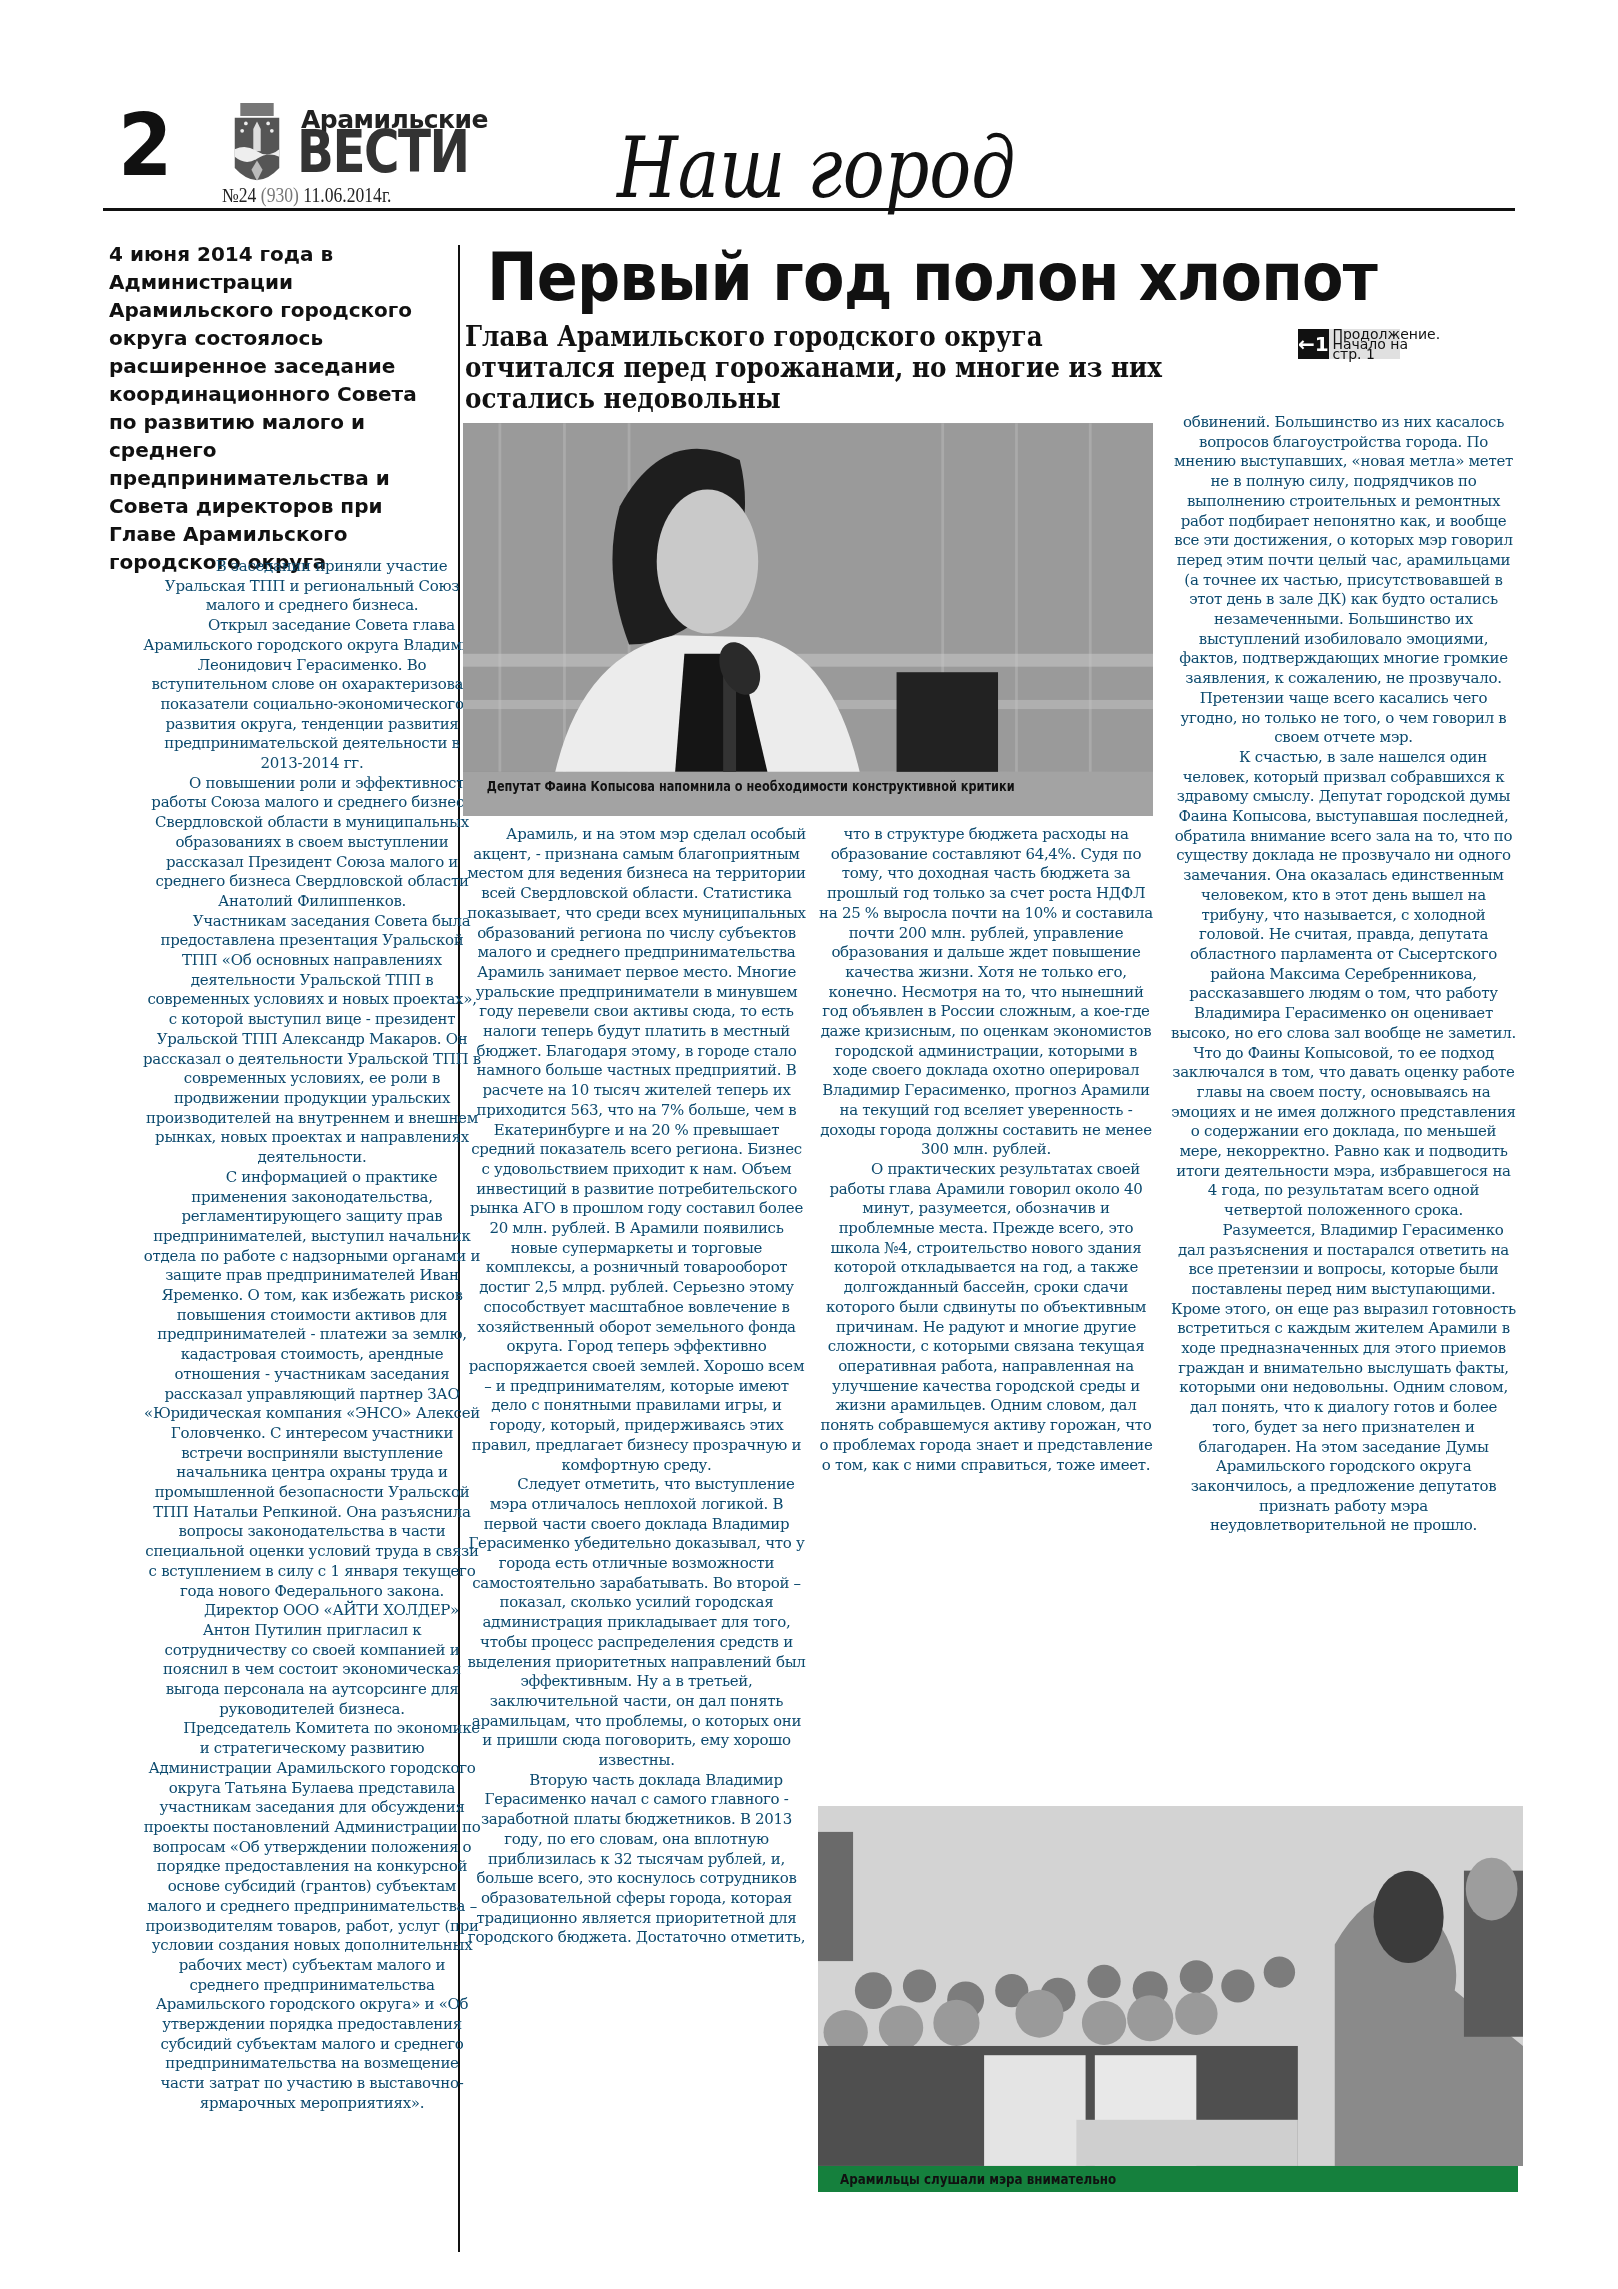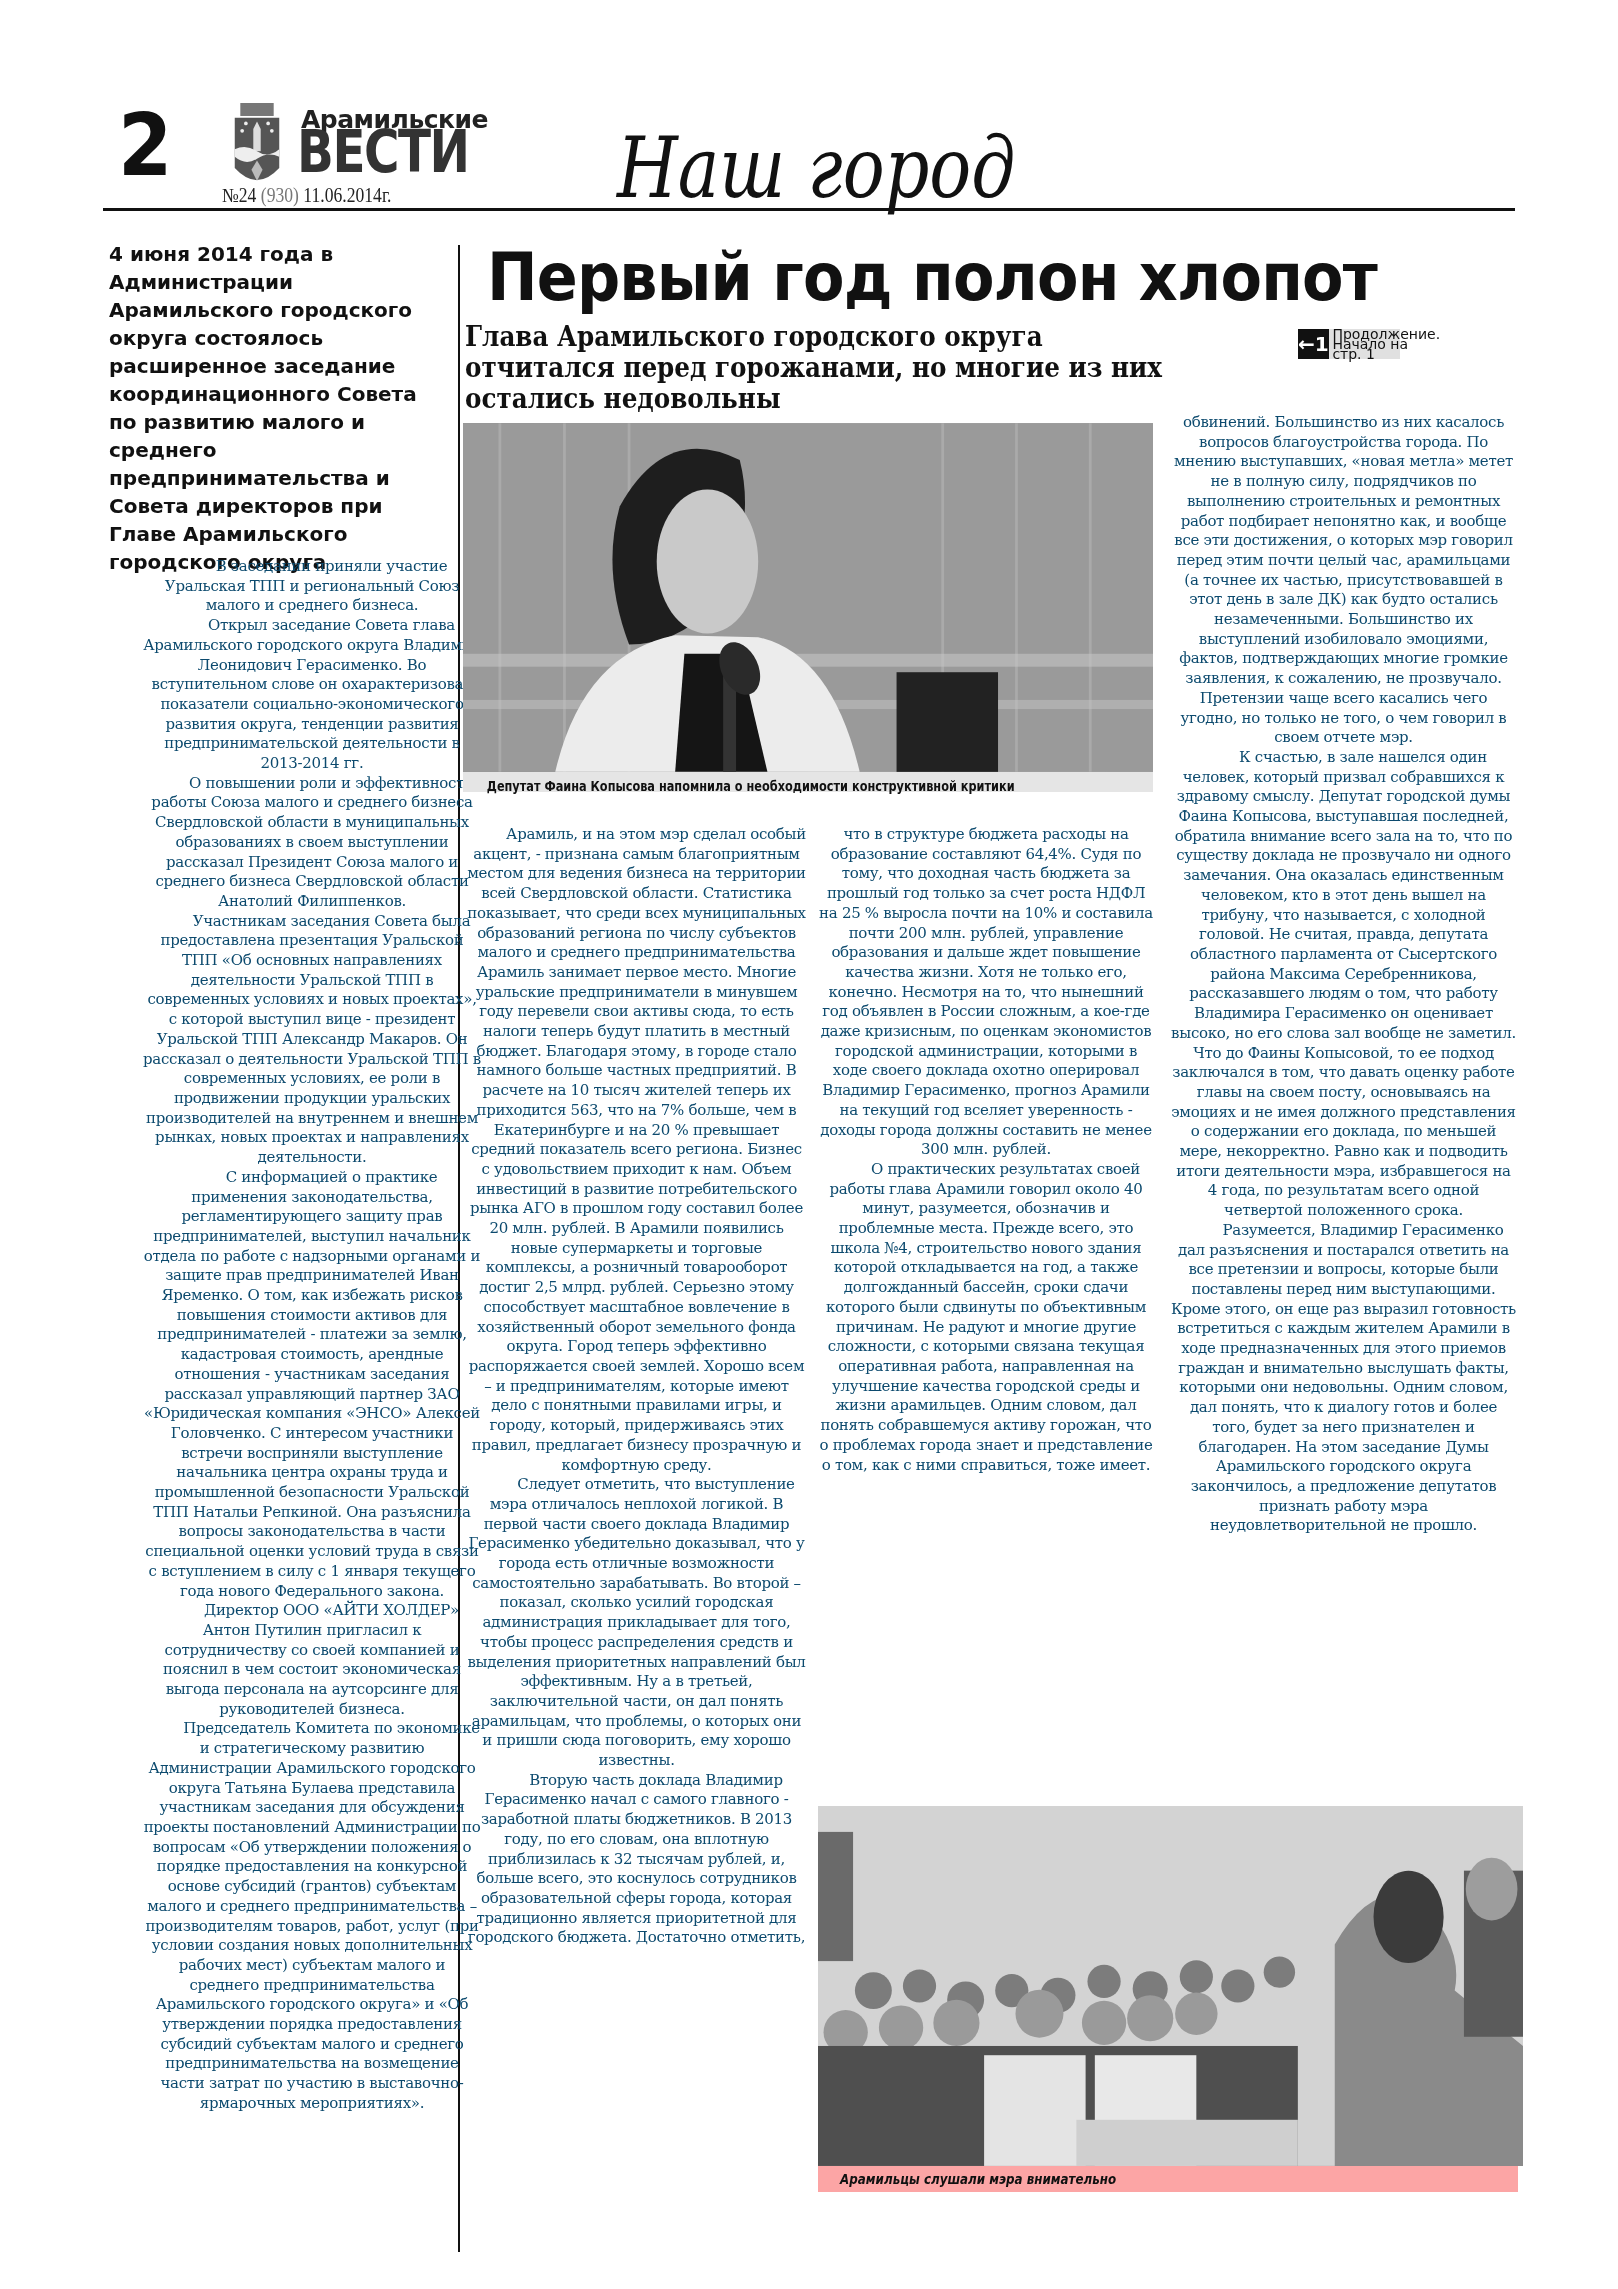--- a/index.html
+++ b/index.html
@@ -23,24 +23,24 @@
 
   
   .headline { left: 487px; top: 242px; font-family: "DejaVu Sans", sans-serif; font-weight: 900; font-size: 65px; line-height: 1.1; color: #111; transform: scaleX(0.93); transform-origin: left top; letter-spacing: -0.9px; white-space: nowrap; }
   .subhead { left: 465px; top: 321px; width: 701px; font-family: "DejaVu Serif", serif; font-weight: bold; font-size: 28px; line-height: 31px; color: #111; transform: scaleX(0.88); transform-origin: left top; width: 794px; }
   .continued { left: 1298px; top: 329px; width: 102px; height: 29.5px; background: #e0e0e0; display: flex; align-items: center; }
   .continued .arrow-box { width: 44px; height: 29.5px; background: #111; color: #fff; display: flex; align-items: center; justify-content: center; font-family: "DejaVu Sans", sans-serif; font-weight: bold; font-size: 20px; }
   .continued .txt { font-family: "DejaVu Sans", sans-serif; font-size: 14px; line-height: 10px; color: #111; padding-left: 3.7px; }
 
   
   .photo1 { left: 463px; top: 423px; width: 690px; height: 349px; background: linear-gradient(90deg, #8d8d8d 0%, #a0a0a0 30%, #bdbdbd 60%, #a9a9a9 100%); overflow: hidden; }
-  .caption1 { left: 463px; top: 772px; width: 690px; height: 20px; background: #e5e5e5; font-family: "DejaVu Sans Condensed", "DejaVu Sans", sans-serif; font-weight: bold; font-size: 14.8px; line-height: 28px; }
+  .caption1 { left: 463px; top: 772px; width: 690px; height: 44px; background: #a3a3a3; font-family: "DejaVu Sans Condensed", "DejaVu Sans", sans-serif; font-weight: bold; font-size: 14.8px; line-height: 28px; }
   .caption1 span { padding-left: 28px; display: inline-block; transform: scaleX(0.85); transform-origin: left center; white-space: nowrap; }
   .photo2 { left: 818px; top: 1806px; width: 705px; height: 360px; background: linear-gradient(180deg, #d6d6d6 0%, #c7c7c7 40%, #7a7a7a 65%, #555 100%); overflow: hidden; }
-  .caption2 { left: 818px; top: 2166px; width: 700px; height: 26px; background: #fca5a5; font-family: "DejaVu Sans", sans-serif; font-weight: bold; font-size: 14px; line-height: 26px; font-style: italic; }
+  .caption2 { left: 818px; top: 2166px; width: 700px; height: 26px; background: #15803d; font-family: "DejaVu Sans", sans-serif; font-weight: bold; font-size: 14px; line-height: 26px; }
   .caption2 span { padding-left: 26px; display: inline-block; transform: scaleX(0.85); transform-origin: left center; white-space: nowrap; }
 
   
   .txt-col { font-family: "DejaVu Serif", serif; font-size: 15px; line-height: 19.7px; color: #0c4a6e; text-align: center; letter-spacing: -0.3px; }
   .txt-col p { margin: 0; text-indent: 39px; }
   .txt-col p.noindent { text-indent: 0; }
   .col2 { left: 465px; top: 825px; width: 343px; }
   .col3 { left: 818px; top: 825px; width: 336px; }
   .col4 { left: 1170px; top: 413px; width: 347px; }
 </style>

